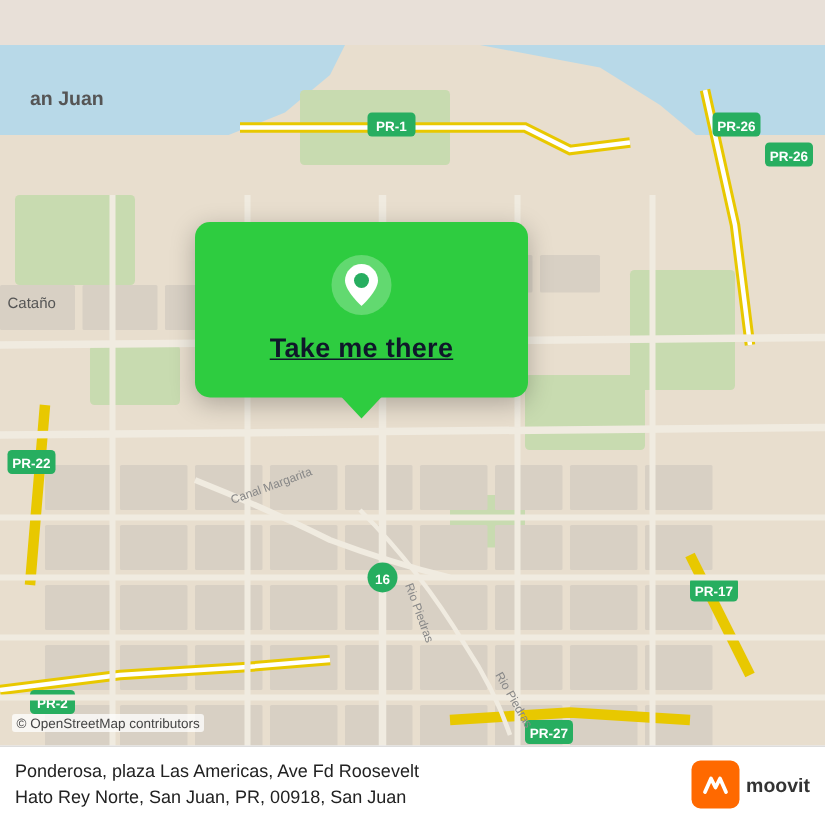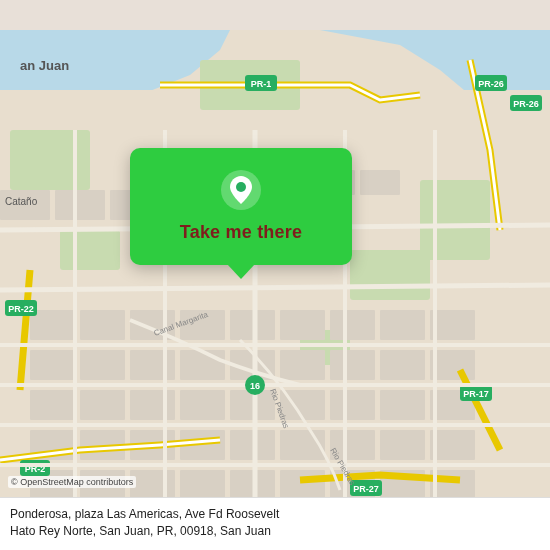--- a/index.html
+++ b/index.html
@@ -108,25 +108,26 @@
       border-top: 15px solid #2ecc40;
     }
 
     .pin-icon {
       width: 44px;
       height: 44px;
       margin-bottom: 10px;
     }
 
     #callout-label {
-      color: #7f1d1d;
+      color: #0f172a;
       font-size: 18px;
       font-weight: 600;
       text-align: center;
       letter-spacing: 0.2px;
+      text-decoration: underline;
     }
 
     
     #map-svg {
       position: absolute;
       top: 0; left: 0;
       width: 100%; height: 100%;
     }
   </style>
 </head>
@@ -288,15 +289,23 @@
 
   <div id="osm-attr">
     <span>© OpenStreetMap contributors</span>
   </div>
 
   <div id="bottom-bar">
     <div id="address-text">
       <span style="white-space: pre-line;">Ponderosa, plaza Las Americas, Ave Fd Roosevelt
 Hato Rey Norte, San Juan, PR, 00918, San Juan</span>
     </div>
+    <div id="moovit-logo">
+      <div class="moovit-icon">
+        <svg width="22" height="22" viewBox="0 0 22 22" fill="none" xmlns="http://www.w3.org/2000/svg">
+          <path d="M4 16 L8 7 L11 13 L14 7 L18 16" stroke="white" stroke-width="2.5" stroke-linecap="round" stroke-linejoin="round" fill="none"></path>
+        </svg>
+      </div>
+      <span class="moovit-text">moovit</span>
+    </div>
   </div>
 
 </div>
 
 </body></html>

